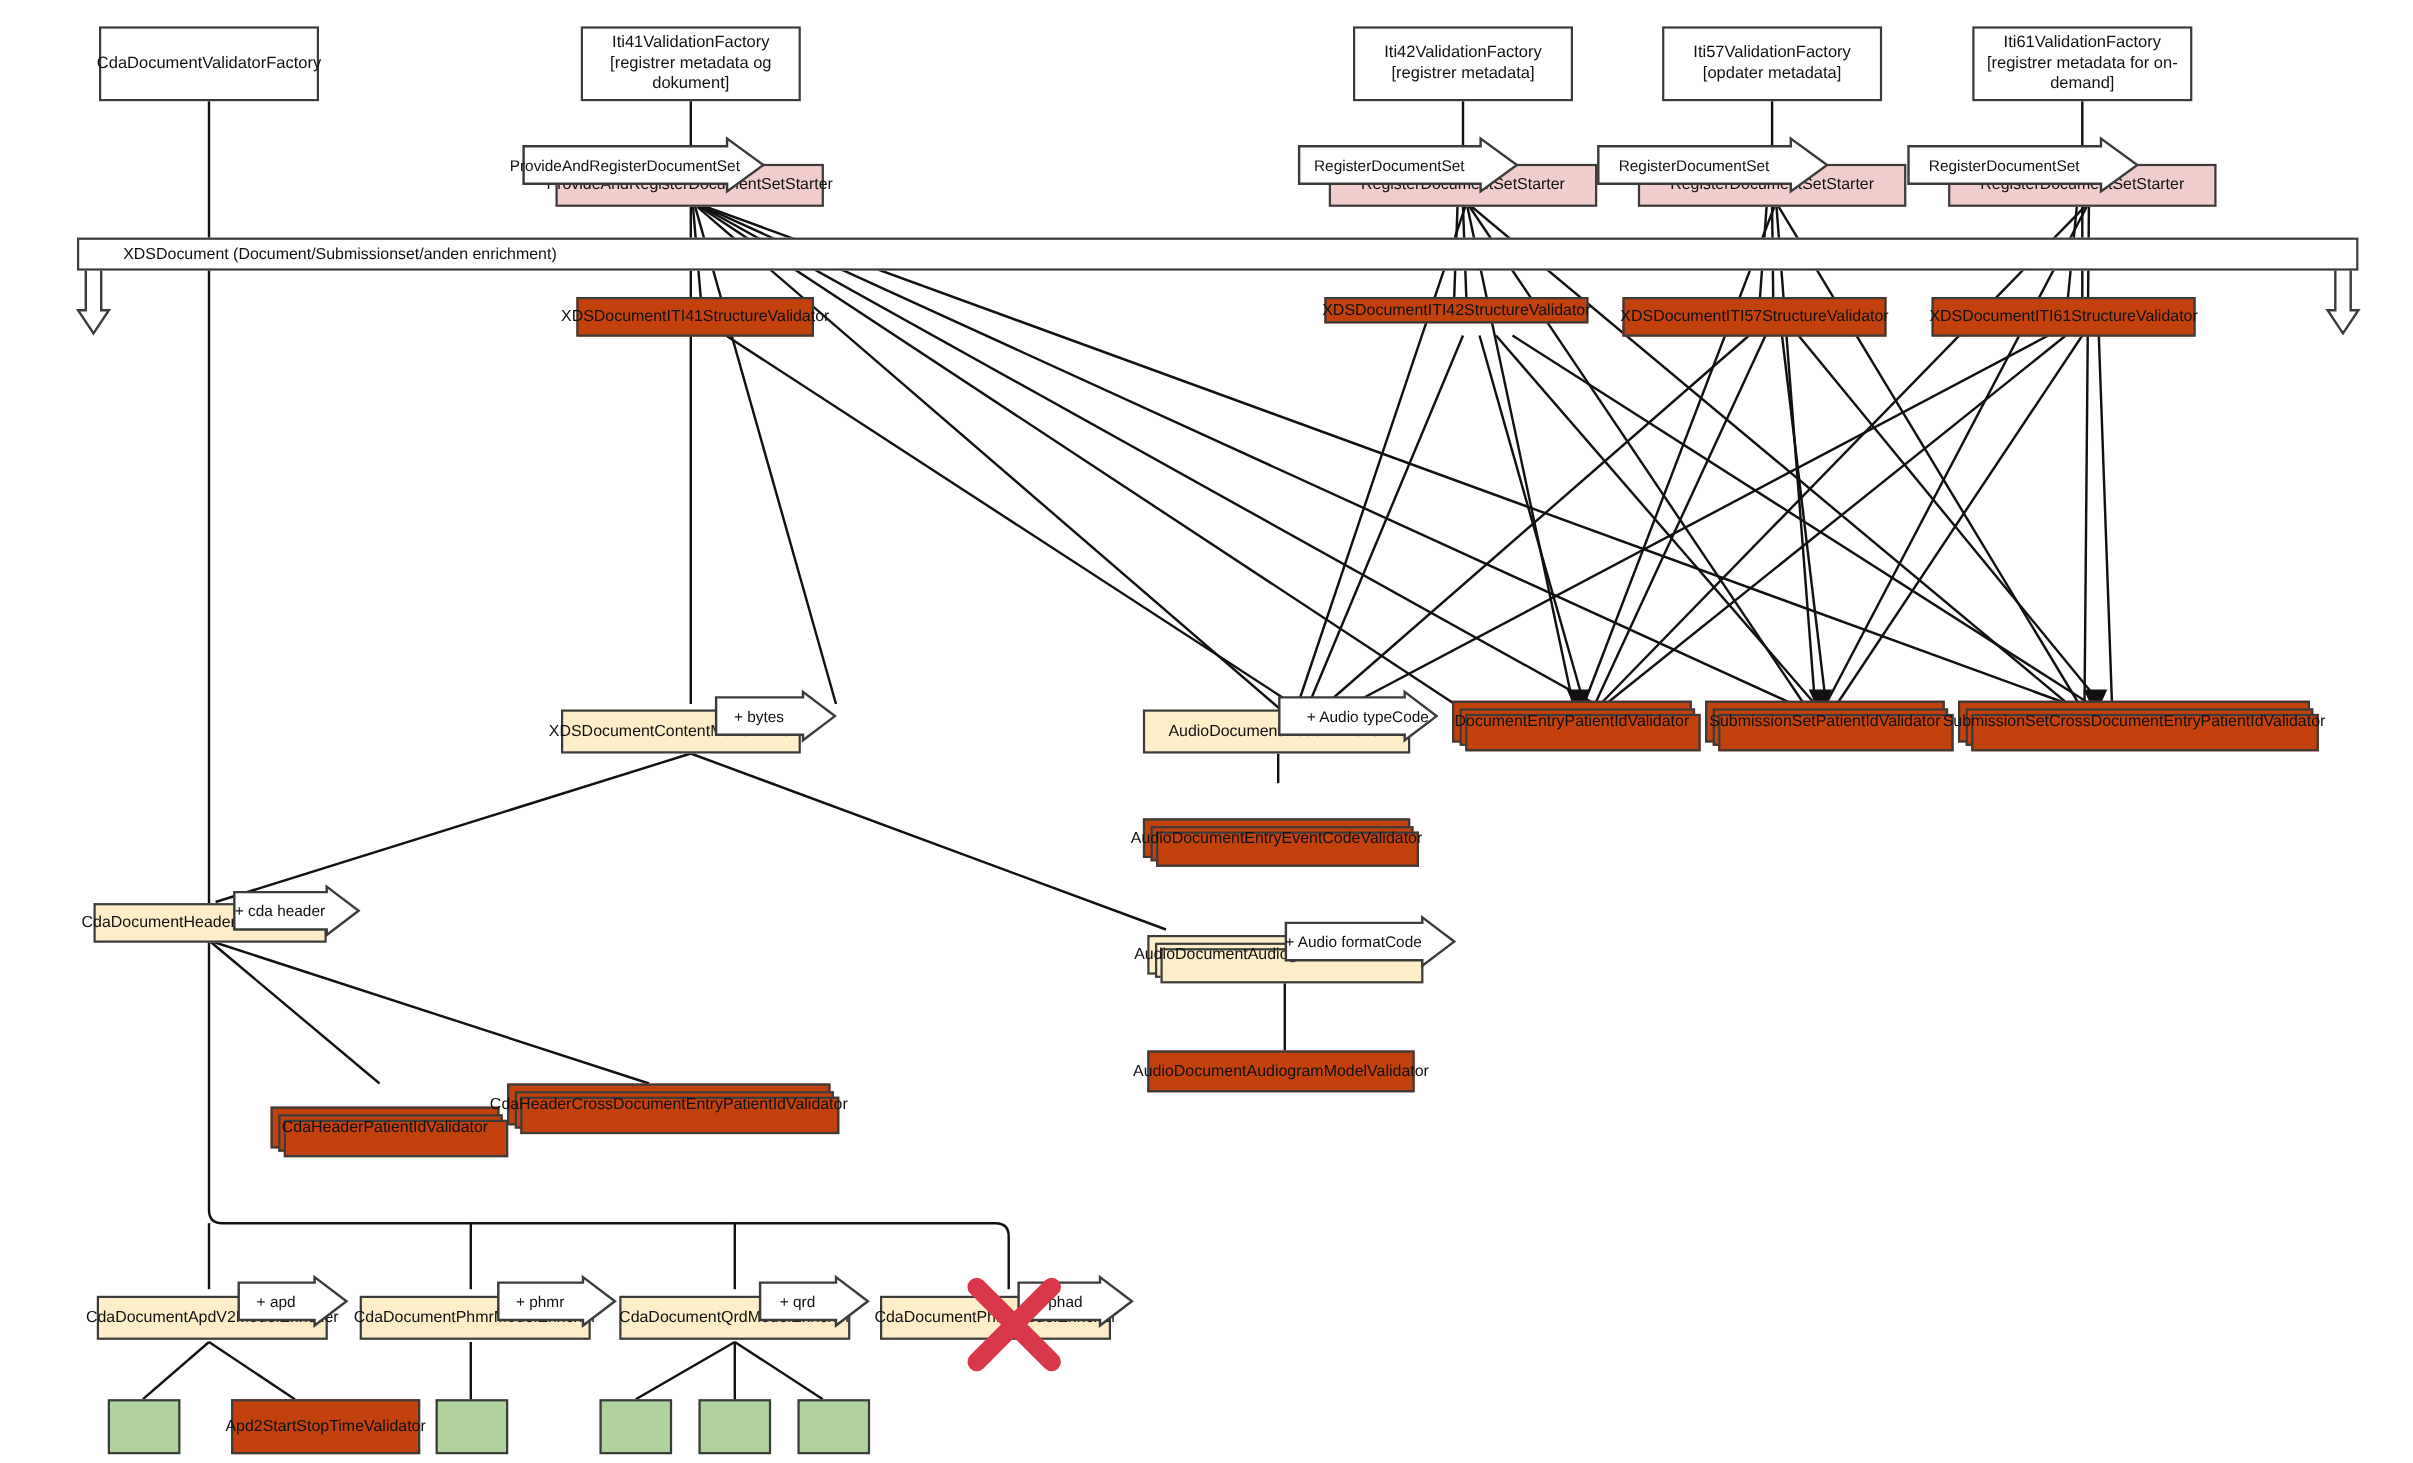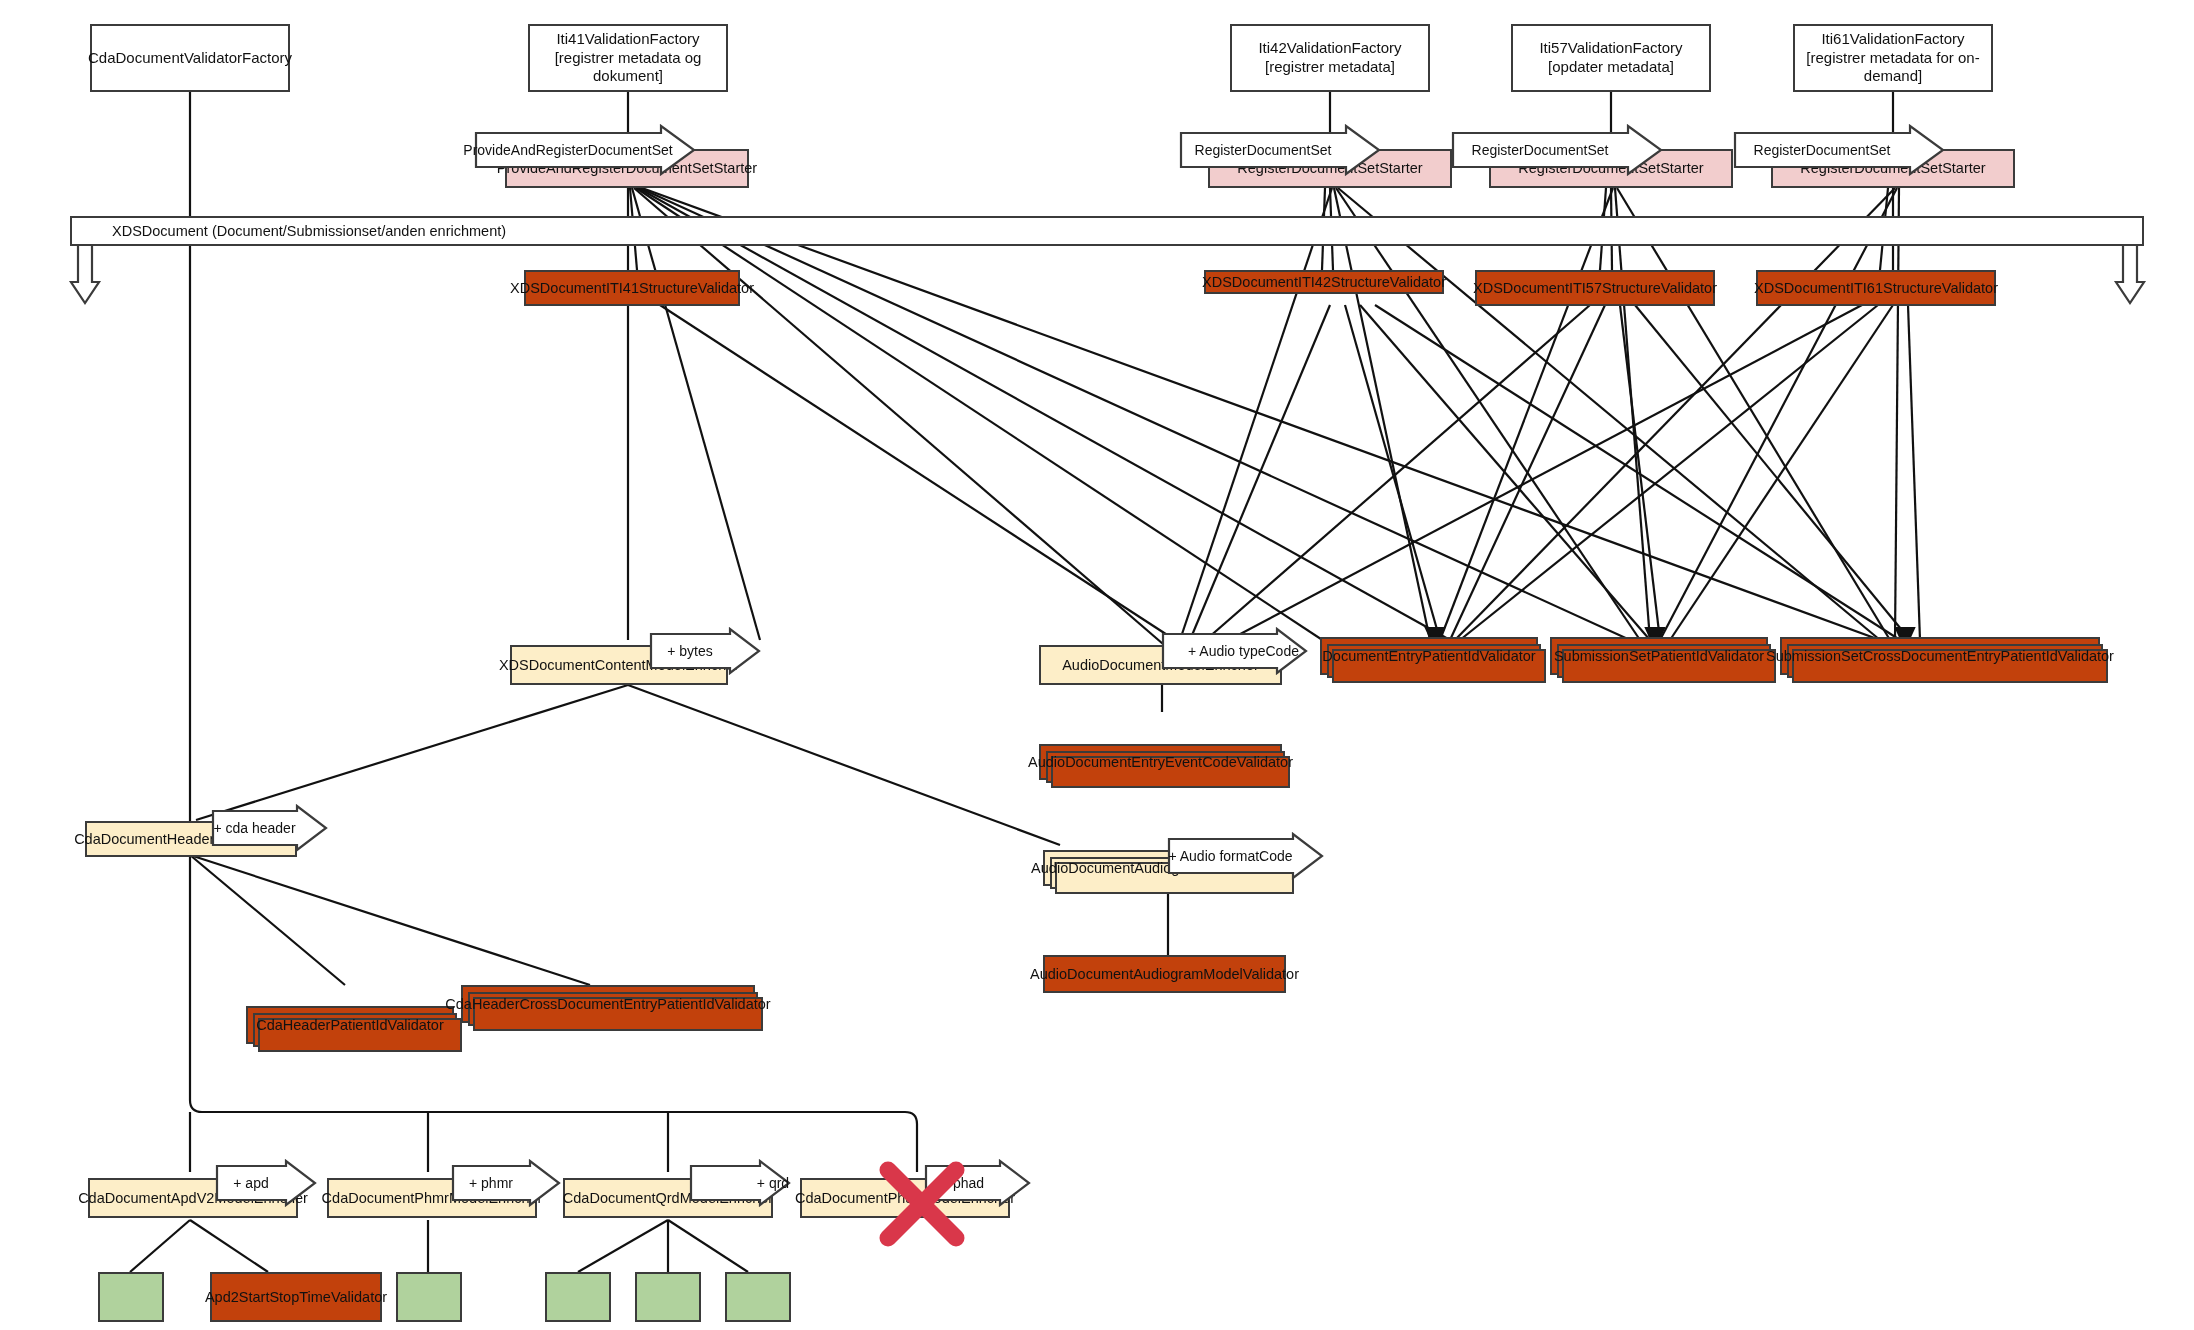--- a/index.html
+++ b/index.html
@@ -295,21 +295,21 @@
     <div class="ftxt" style="width:78px;height:46px;">+ phmr</div>
   </div>
   <div class="node enricher" style="left:327px;top:1178px;width:210px;height:40px;">
     <span>CdaDocumentPhmrModelEnricher</span>
   </div>
 
   <div class="flag" style="left:690px;top:1160px;width:100px;height:28px;">
     <svg width="100" height="46" viewBox="0 0 100 46">
       <path d="M1 6 H70 V1 L99 23 L70 45 V40 H1 Z" fill="#fff" stroke="#3b3b3b" stroke-width="2.2"></path>
     </svg>
-    <div class="ftxt" style="width:70px;height:46px;margin-left:48px;">+ qrd</div>
+    <div class="ftxt" style="width:70px;height:46px;">+ qrd</div>
   </div>
   <div class="node enricher" style="left:563px;top:1178px;width:210px;height:40px;">
     <span>CdaDocumentQrdModelEnricher</span>
   </div>
 
   <div class="flag" style="left:925px;top:1160px;width:105px;height:28px;">
     <svg width="105" height="46" viewBox="0 0 105 46">
       <path d="M1 6 H75 V1 L104 23 L75 45 V40 H1 Z" fill="#fff" stroke="#3b3b3b" stroke-width="2.2"></path>
     </svg>
     <div class="ftxt" style="width:75px;height:46px;">+ phad</div>

